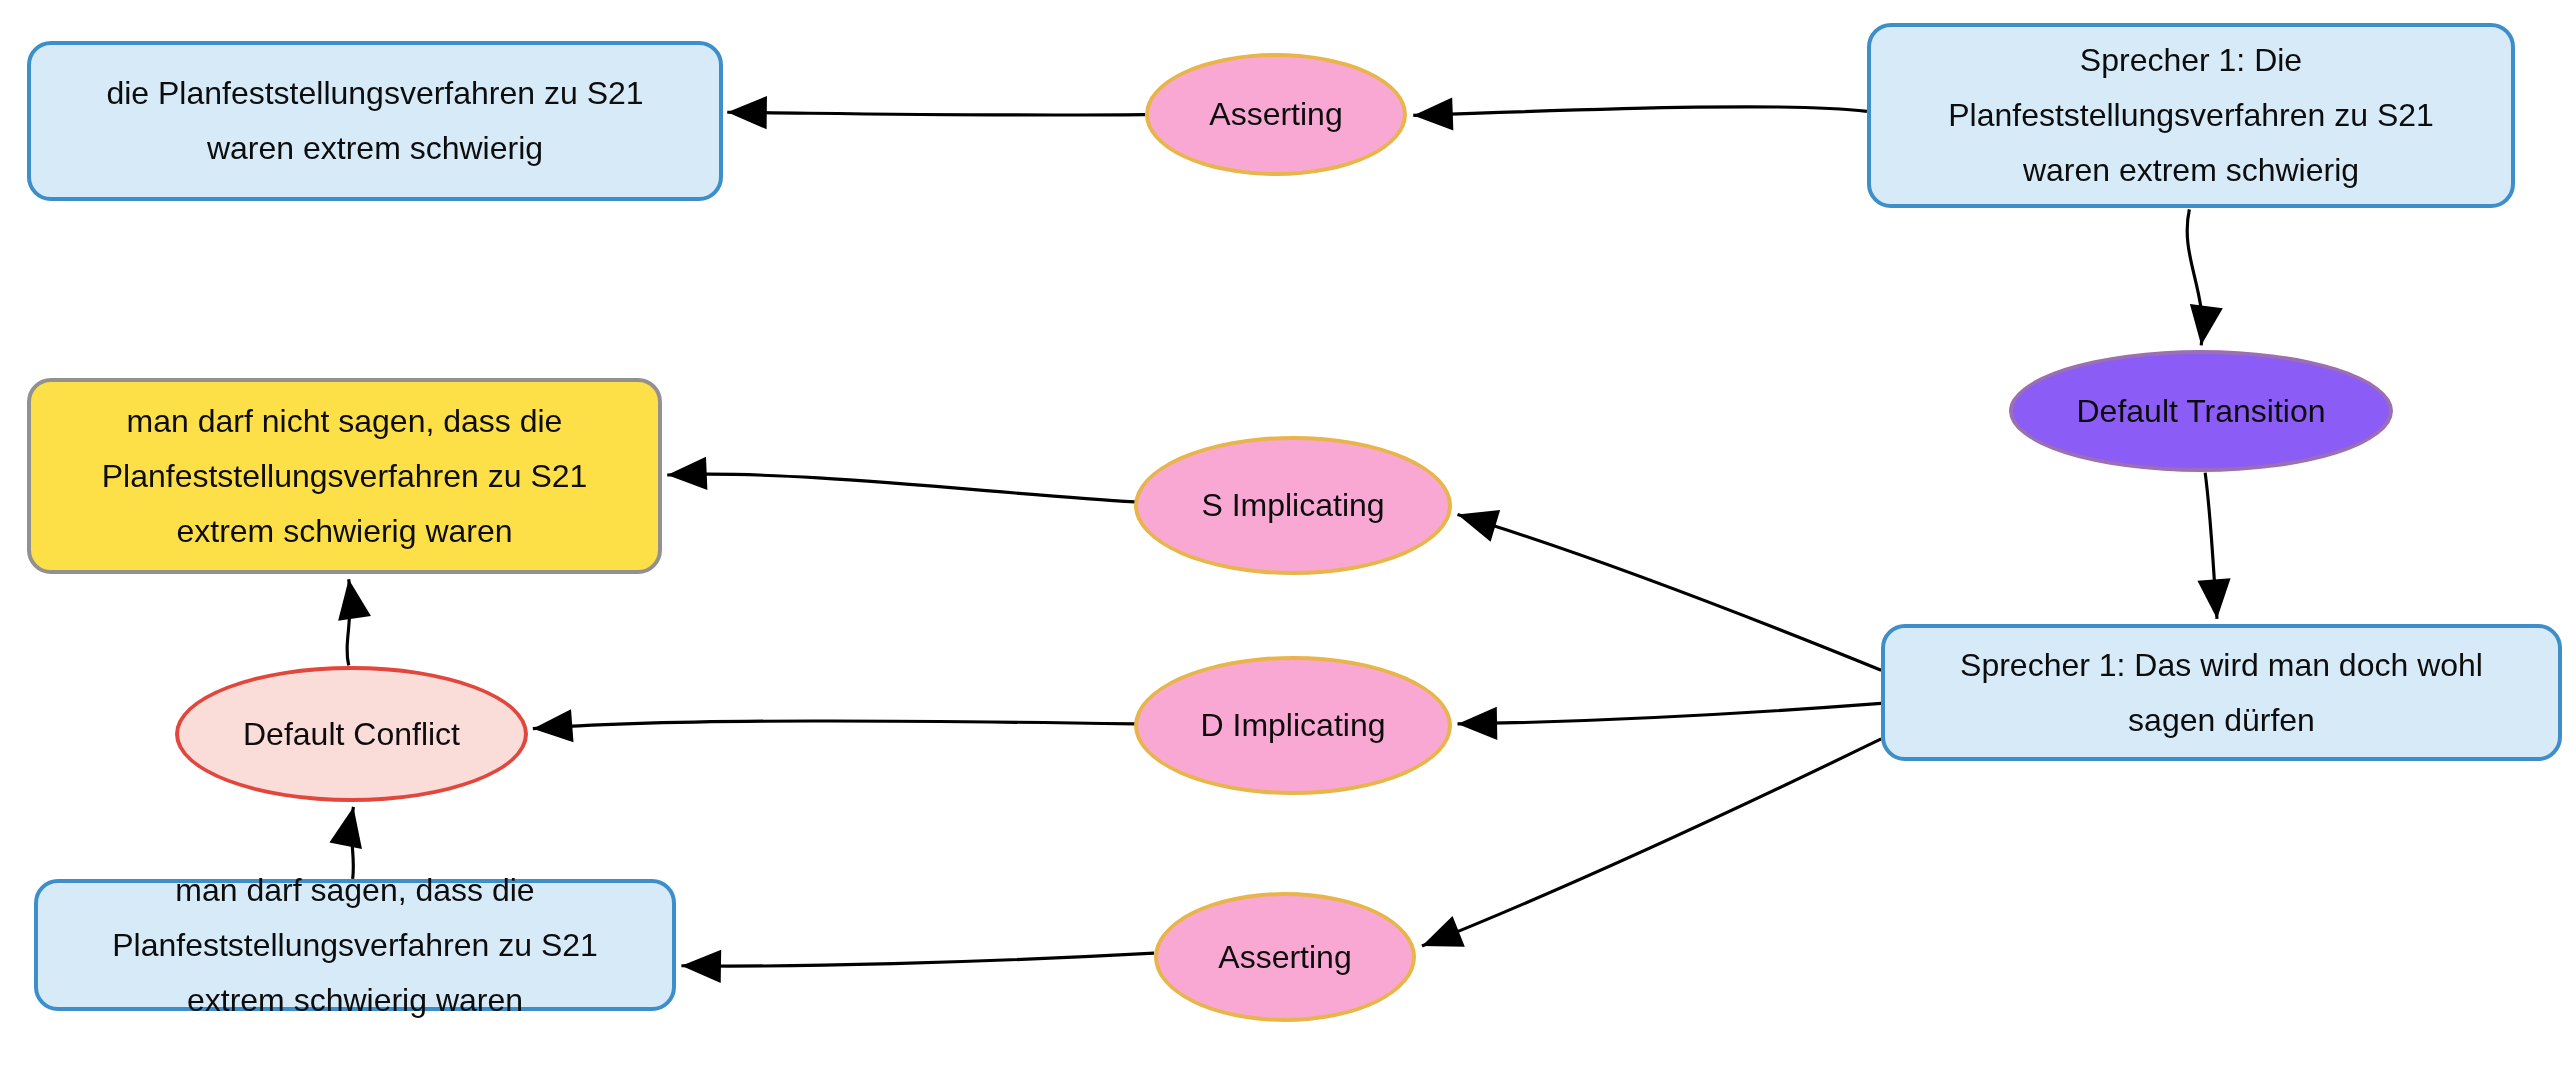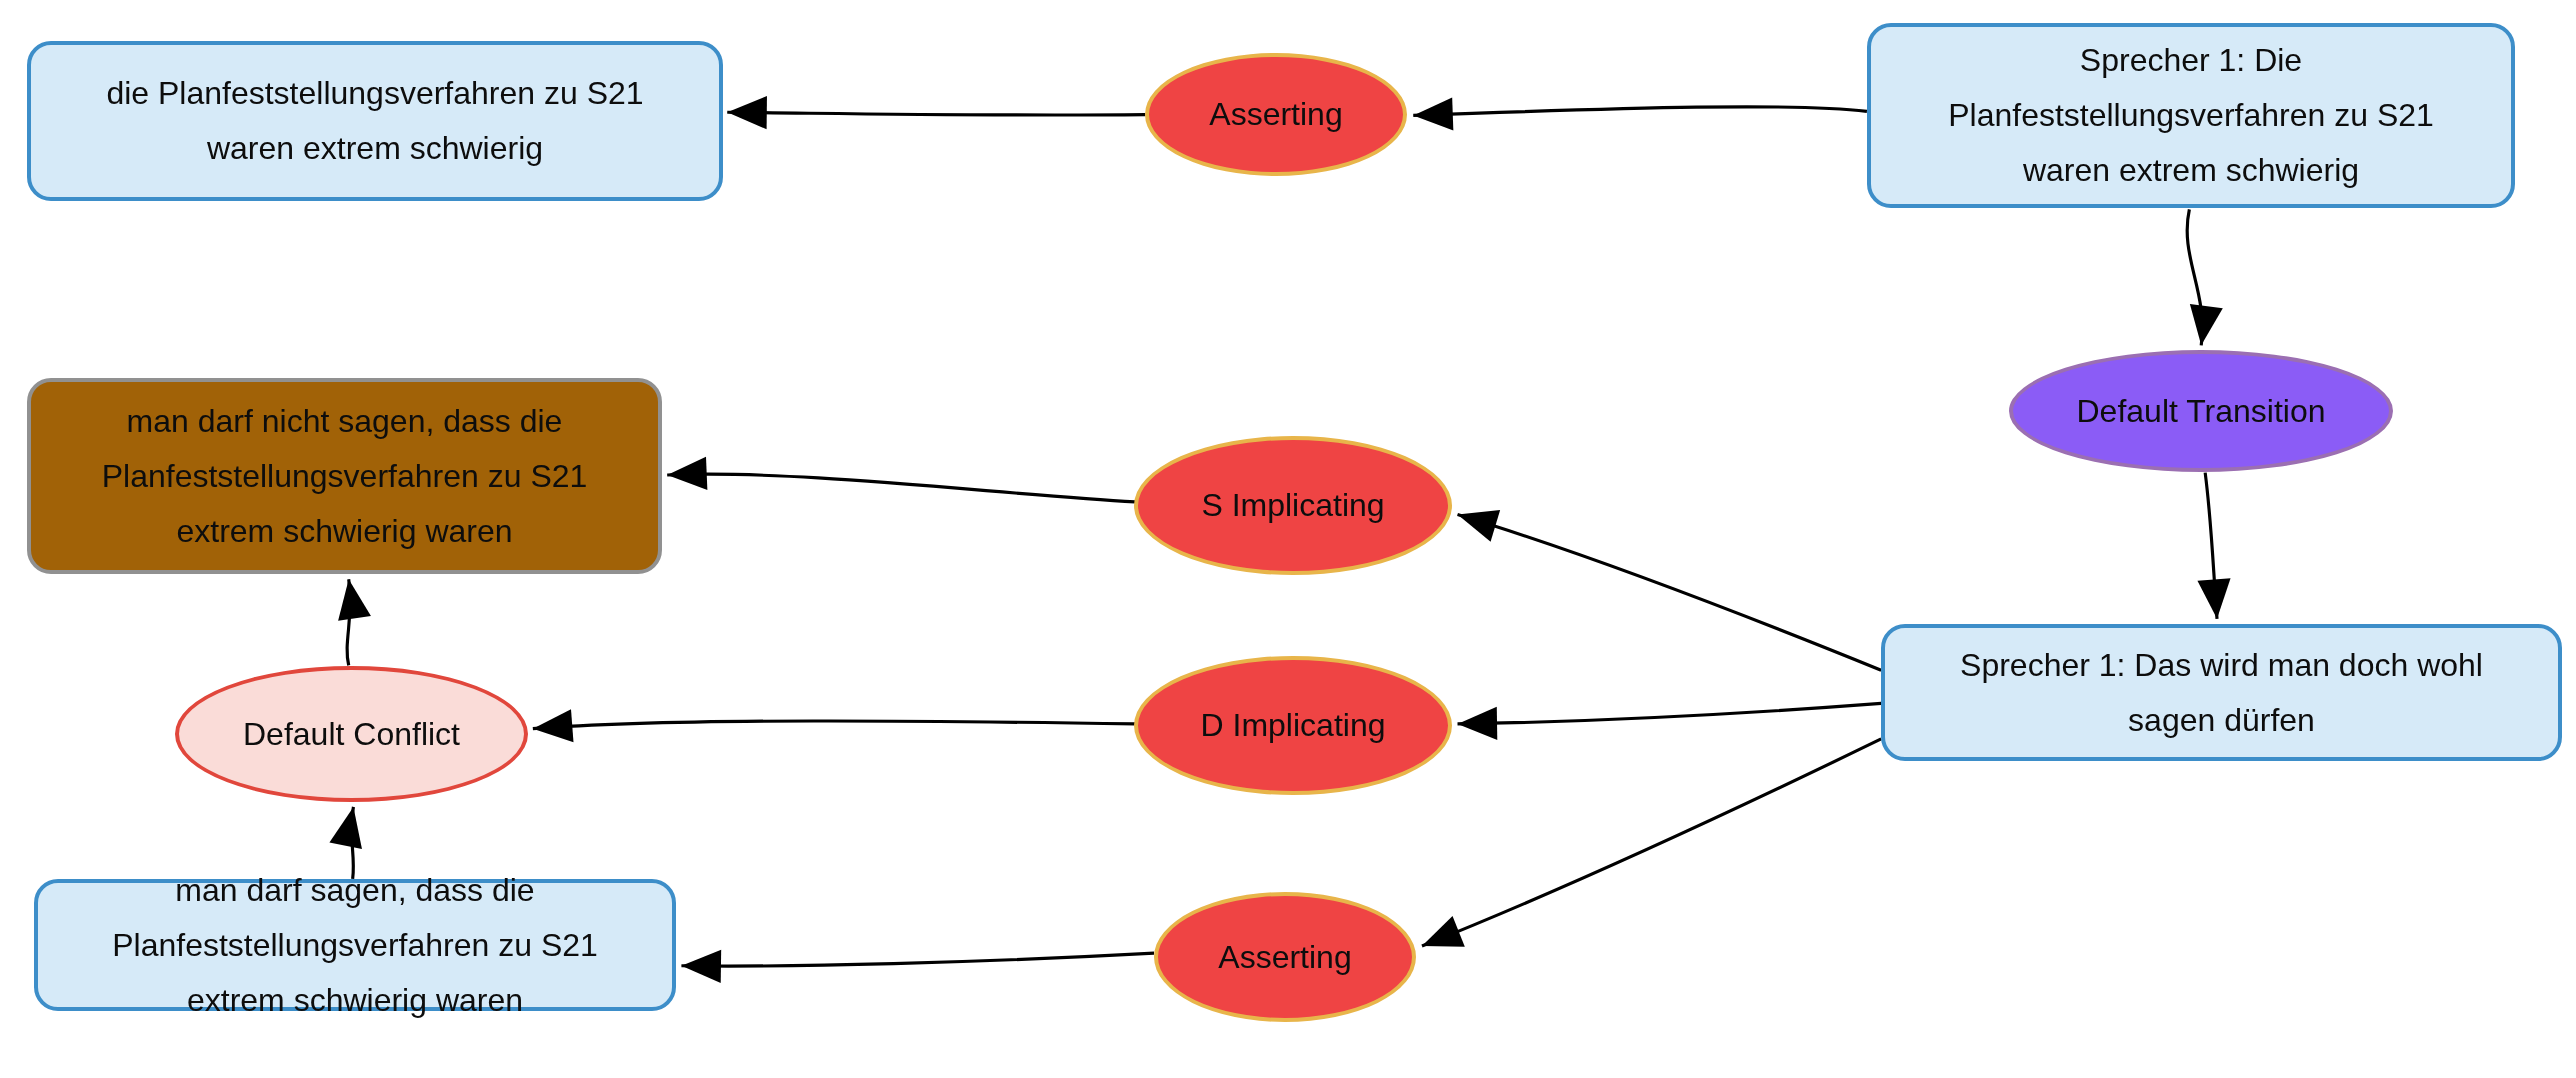--- a/index.html
+++ b/index.html
@@ -40,22 +40,22 @@
   }
   .rectnode {
     border-radius: 24px;
     border: 4.7px solid;
   }
   .ellipsenode {
     border-radius: 50%;
     border: 4px solid;
   }
   .locution { background: #d6eaf8; border-color: #3d8ec9; }
-  .neutral  { background: #a16207; border-color: #919191; }
-  .illocution { background: #ef4444; border-color: #e8b54a; }
+  .neutral  { background: #fde047; border-color: #919191; }
+  .illocution { background: #f9a8d4; border-color: #e8b54a; }
   .transition { background: #8b5cf6; border-color: #9b6fb2; }
   .conflict  { background: #fadcd8; border-color: #e1473c; }
   .node-label { display: block; padding: 0 19px; }
 </style>
 </head>
 <body>
 
 <div id="canvas">
 
   <svg id="edges" viewBox="0 0 3259 1364" xmlns="http://www.w3.org/2000/svg">

